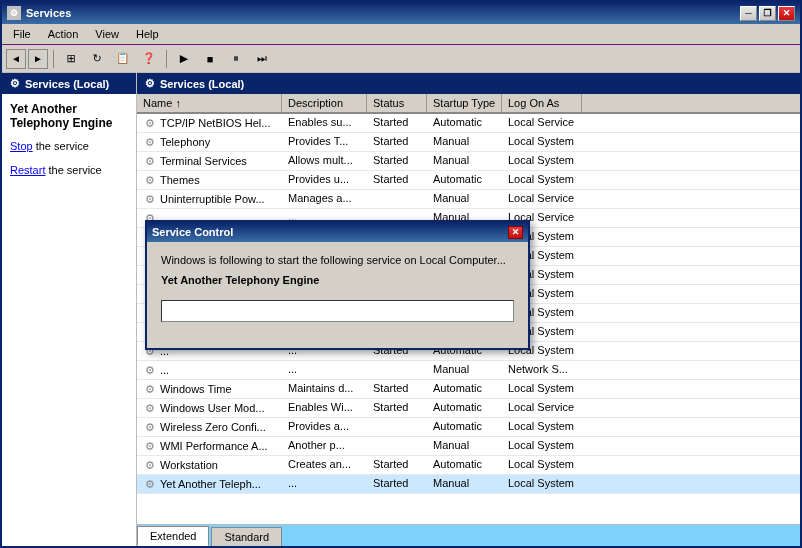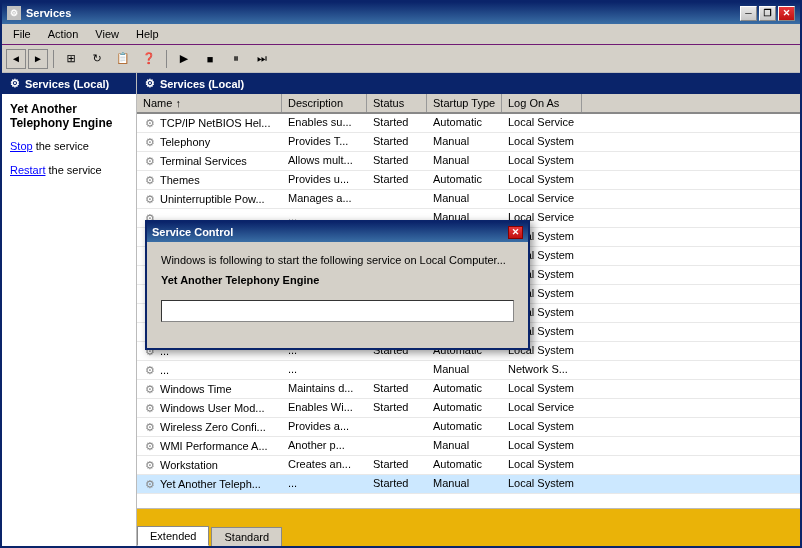--- a/index.html
+++ b/index.html
@@ -242,22 +242,22 @@
 
     .table-cell {
       padding: 2px 6px;
       white-space: nowrap;
       overflow: hidden;
       text-overflow: ellipsis;
     }
 
     
     .bottom-tabs {
-      height: 38px;
-      background: #eab308;
+      height: 22px;
+      background: #7dd3fc;
       display: flex;
       align-items: flex-end;
       border-top: 1px solid #bbb;
       flex-shrink: 0;
     }
 
     .tab {
       padding: 3px 12px;
       background: #d4d0c8;
       border: 1px solid #888;

